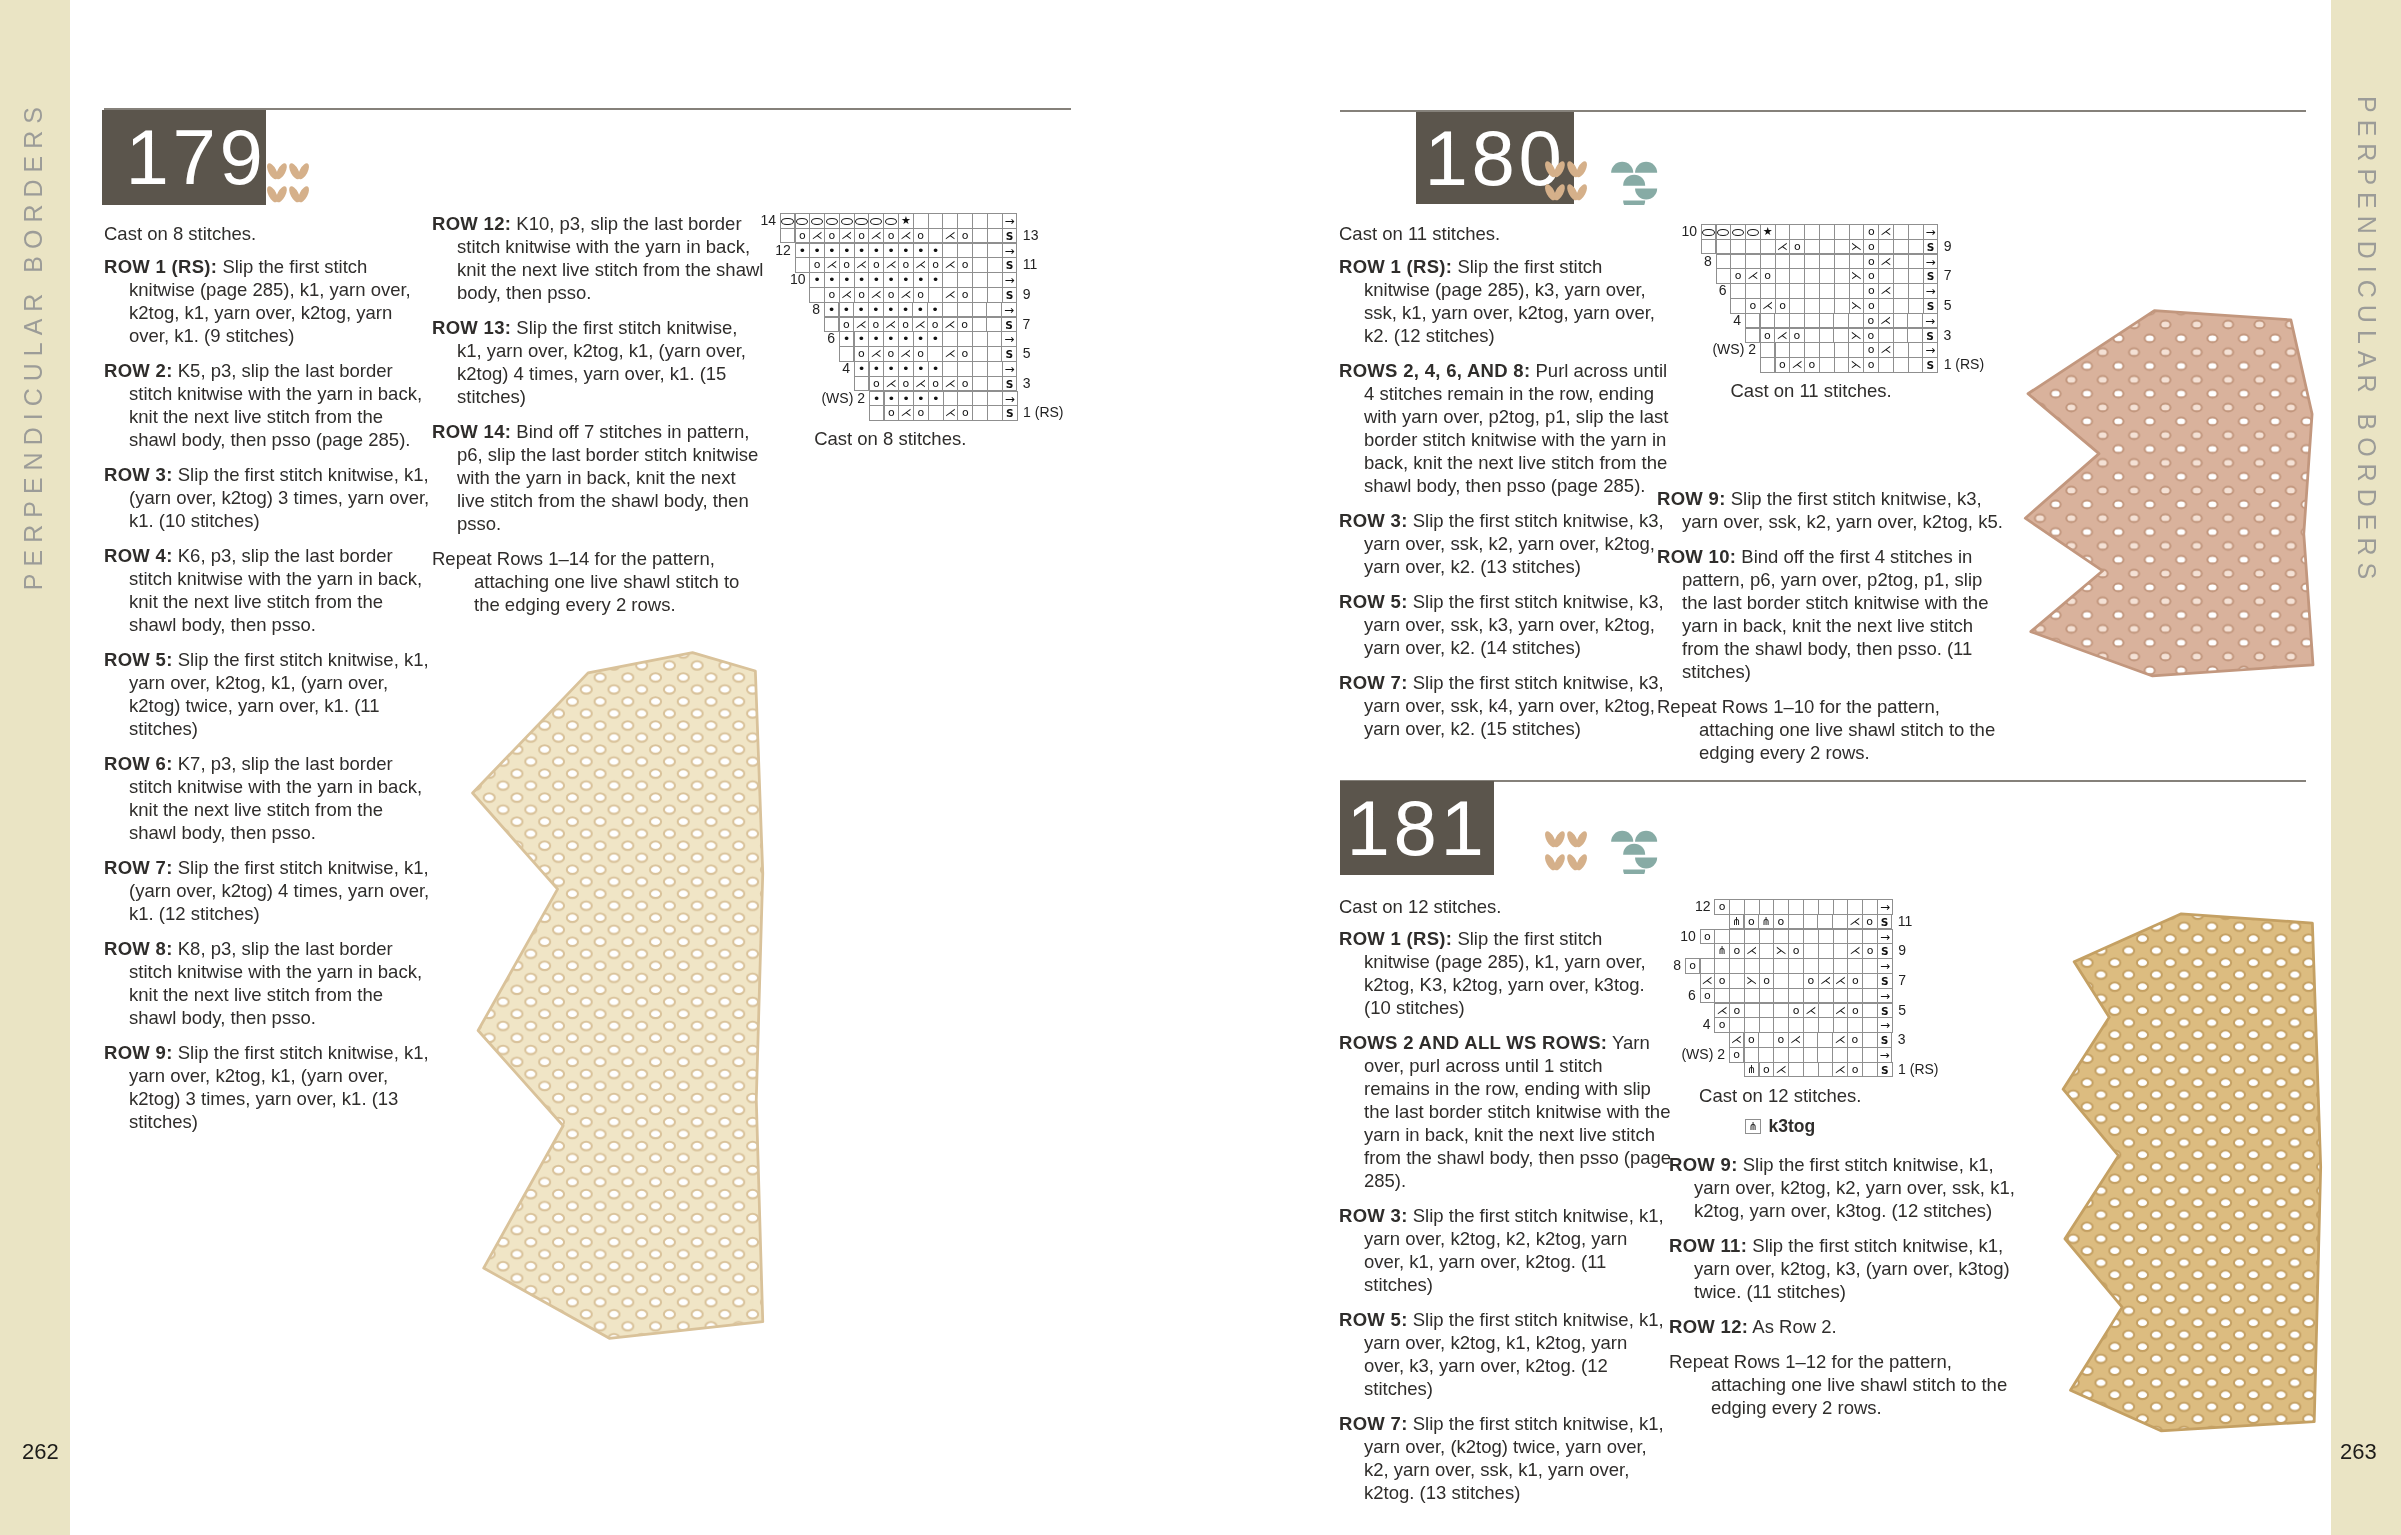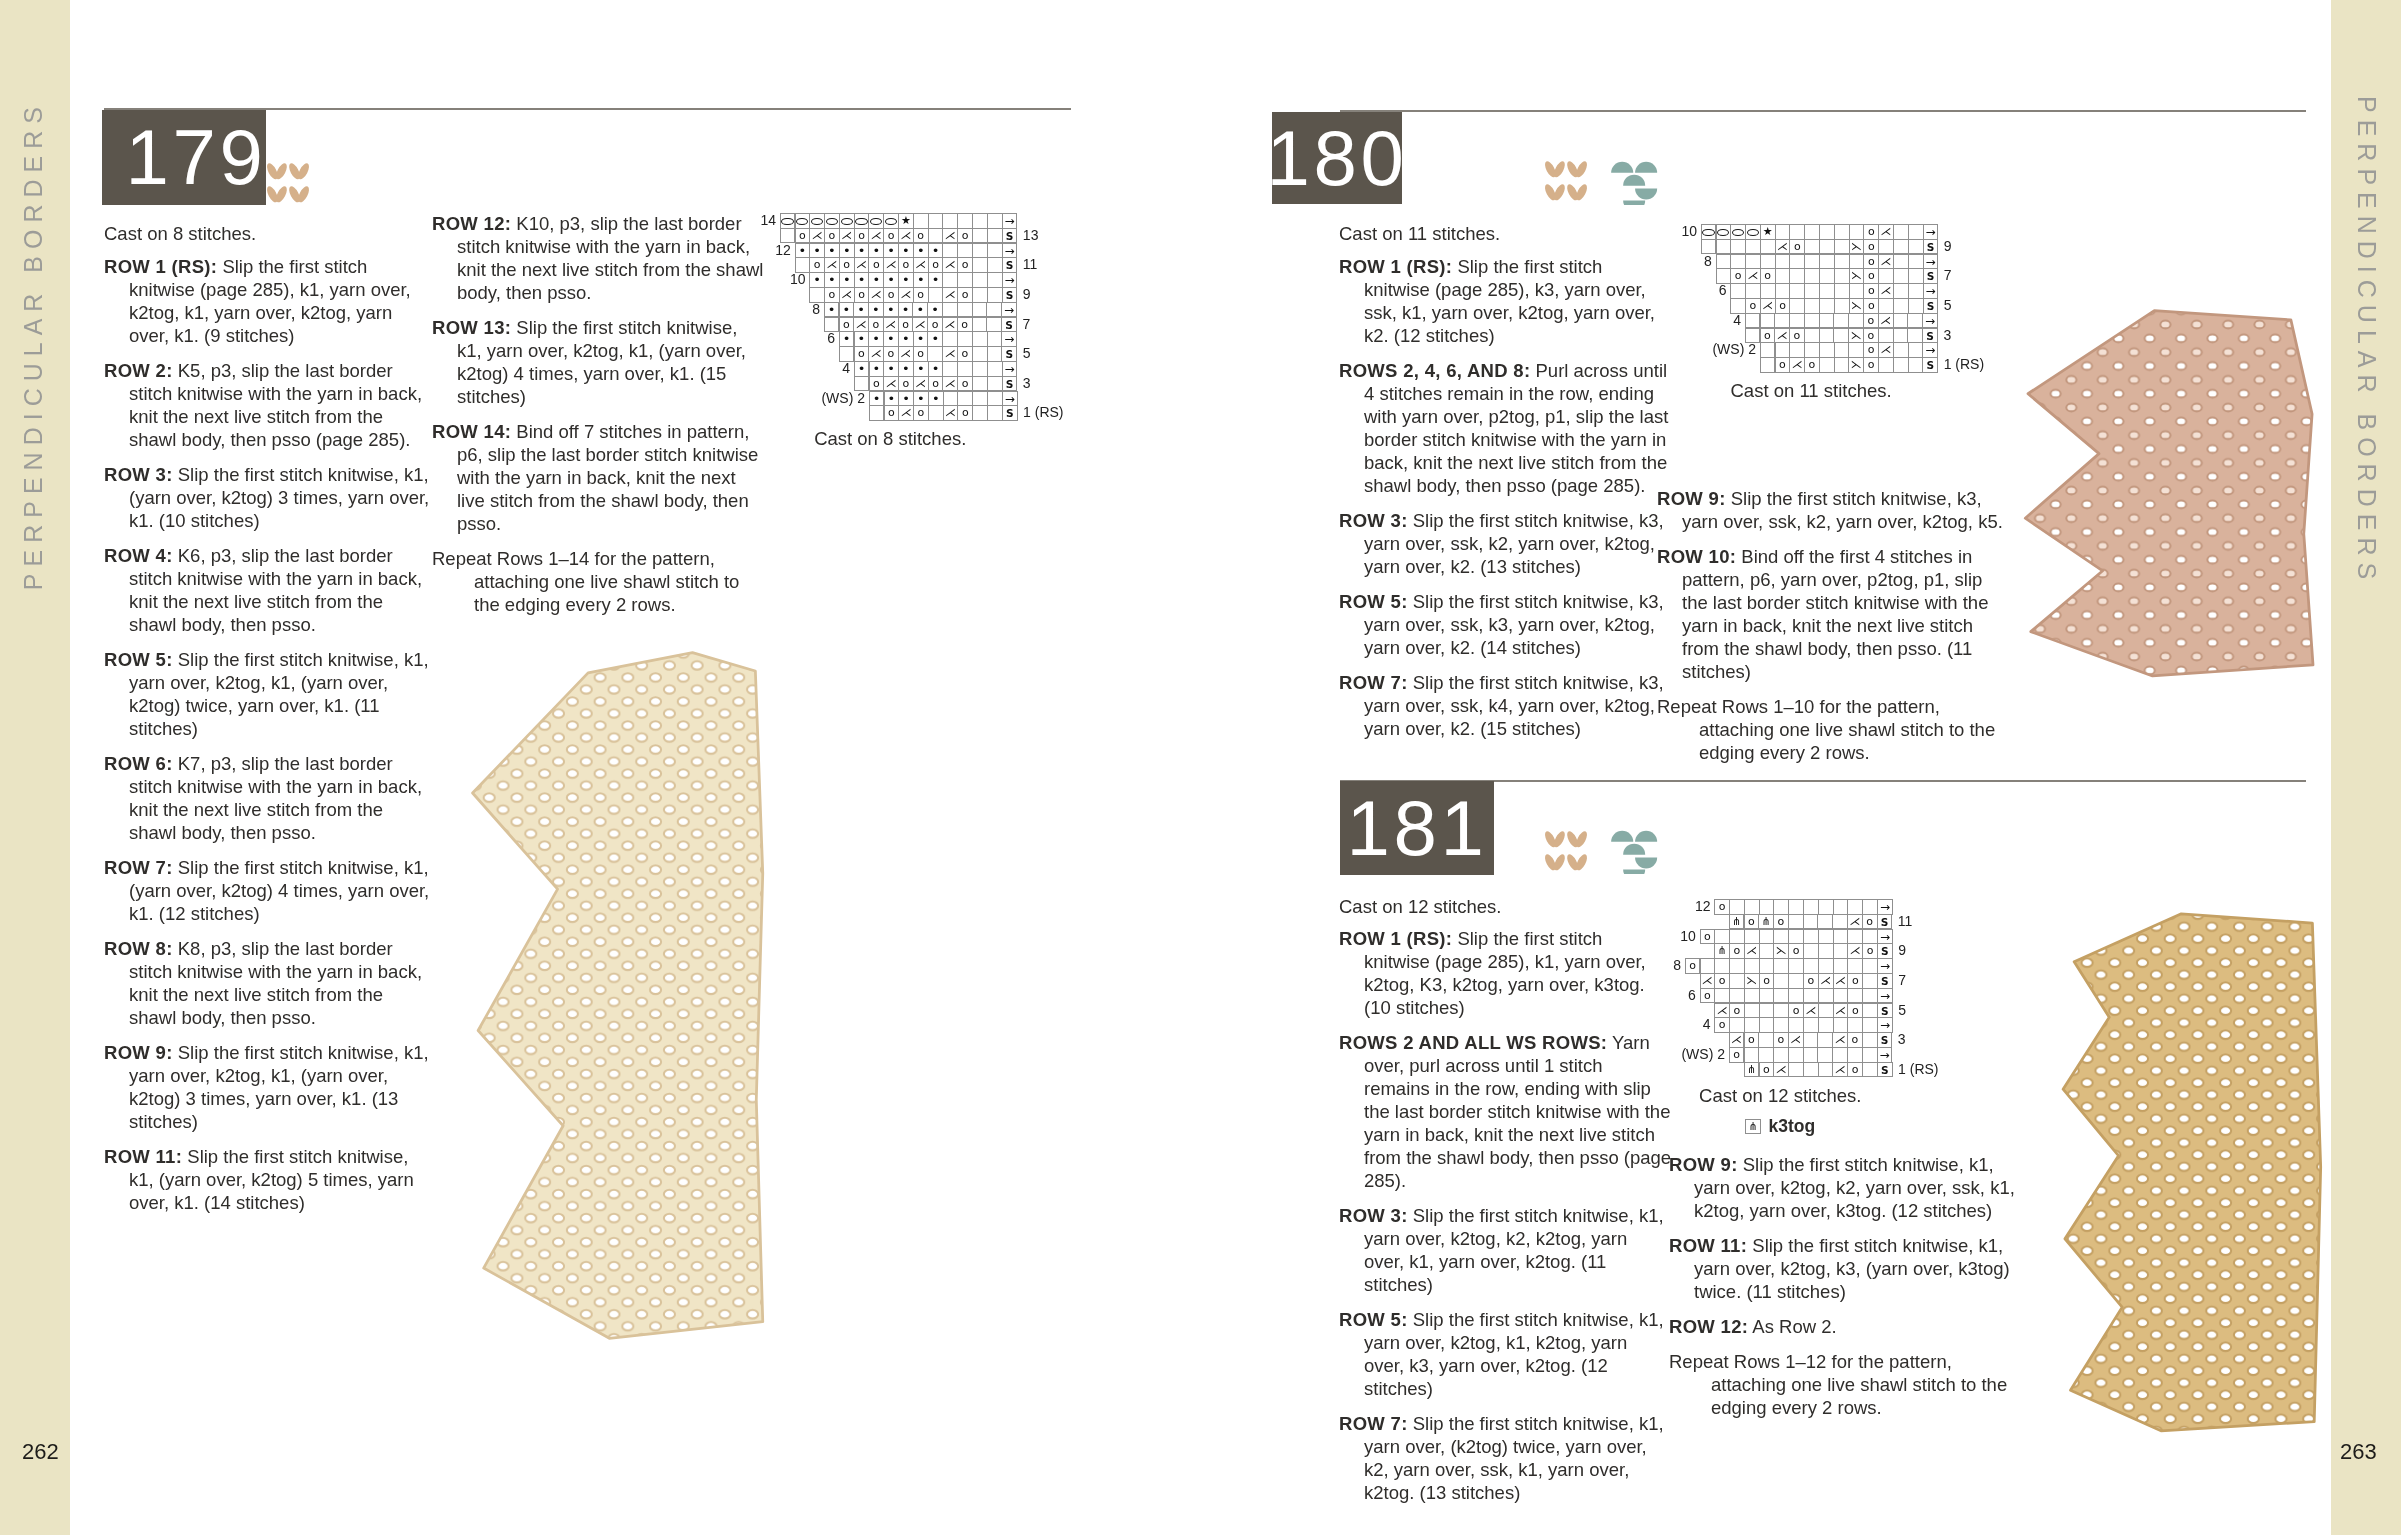--- a/index.html
+++ b/index.html
@@ -91,21 +91,20 @@
 <div class="textcol" style="left:104px;top:255px;width:331px;">
     <p class="para"><b class="rowlab">ROW 1 (RS):</b> Slip the first stitch knitwise (page 285), k1, yarn over, k2tog, k1, yarn over, k2tog, yarn over, k1. (9 stitches)</p>
     <p class="para"><b class="rowlab">ROW 2:</b> K5, p3, slip the last border stitch knitwise with the yarn in back, knit the next live stitch from the shawl body, then psso (page 285).</p>
     <p class="para"><b class="rowlab">ROW 3:</b> Slip the first stitch knitwise, k1, (yarn over, k2tog) 3 times, yarn over, k1. (10 stitches)</p>
     <p class="para"><b class="rowlab">ROW 4:</b> K6, p3, slip the last border stitch knitwise with the yarn in back, knit the next live stitch from the shawl body, then psso.</p>
     <p class="para"><b class="rowlab">ROW 5:</b> Slip the first stitch knitwise, k1, yarn over, k2tog, k1, (yarn over, k2tog) twice, yarn over, k1. (11 stitches)</p>
     <p class="para"><b class="rowlab">ROW 6:</b> K7, p3, slip the last border stitch knitwise with the yarn in back, knit the next live stitch from the shawl body, then psso.</p>
     <p class="para"><b class="rowlab">ROW 7:</b> Slip the first stitch knitwise, k1, (yarn over, k2tog) 4 times, yarn over, k1. (12 stitches)</p>
     <p class="para"><b class="rowlab">ROW 8:</b> K8, p3, slip the last border stitch knitwise with the yarn in back, knit the next live stitch from the shawl body, then psso.</p>
     <p class="para"><b class="rowlab">ROW 9:</b> Slip the first stitch knitwise, k1, yarn over, k2tog, k1, (yarn over, k2tog) 3 times, yarn over, k1. (13 stitches)</p>
-    <p class="para"><b class="rowlab">ROW 11:</b> Slip the first stitch knitwise, k1, (yarn over, k2tog) 5 times, yarn over, k1. (14 stitches)</p>
   </div>
 <div class="textcol" style="left:432px;top:212px;width:333px;">
     <p class="para"><b class="rowlab">ROW 12:</b> K10, p3, slip the last border stitch knitwise with the yarn in back, knit the next live stitch from the shawl body, then psso.</p>
     <p class="para"><b class="rowlab">ROW 13:</b> Slip the first stitch knitwise, k1, yarn over, k2tog, k1, (yarn over, k2tog) 4 times, yarn over, k1. (15 stitches)</p>
     <p class="para"><b class="rowlab">ROW 14:</b> Bind off 7 stitches in pattern, p6, slip the last border stitch knitwise with the yarn in back, knit the next live stitch from the shawl body, then psso.</p>
     <p class="para repeat">Repeat Rows 1–14 for the pattern, attaching one live shawl stitch to the edging every 2 rows.</p>
   </div>
 <div class="chart" style="left:717px;top:213px;">
     <div class="chart-row">
       <span class="sp" style="width: 0px;"></span>
@@ -366,21 +365,21 @@
     <pattern id="lace179" width="30" height="26" patternUnits="userSpaceOnUse">
       <rect width="30" height="26" fill="#f0e5c6"></rect>
       <ellipse cx="8" cy="7" rx="6" ry="4.6" fill="#ffffff" stroke-width="2.2" stroke="#d9c29a"></ellipse>
       <ellipse cx="23" cy="20" rx="6" ry="4.6" fill="#ffffff" stroke-width="2.2" stroke="#d9c29a"></ellipse>
     </pattern>
   </defs>
   <polygon fill="url(#lace179)" stroke-width="3" stroke-linejoin="round" points="145,28 258,6 326,26 334,245 327,490 334,730 168,748 32,672 118,518 26,415 112,262 20,158" stroke="#d9c29a"></polygon>
 </svg>
 
 <div class="rule" style="left:1340px;top:110px;width:966px;"></div>
-<div class="num-box" style="left:1272px;top:112px;width:130px;height:92px;">
+<div class="num-box" style="left:1416px;top:112px;width:158px;height:92px;">
   <span>180</span>
 </div>
 <svg class="icon" style="left:1542px;top:155px;" width="48" height="48" viewBox="0 0 52 52">
   <g fill="#d5b08a">
     <g transform="translate(14,14)">
         <ellipse cx="-5" cy="-1" rx="4.3" ry="9.5" transform="rotate(-28)"></ellipse>
         <ellipse cx="5" cy="-1" rx="4.3" ry="9.5" transform="rotate(28)"></ellipse>
       </g>
     <g transform="translate(38,14)">
         <ellipse cx="-5" cy="-1" rx="4.3" ry="9.5" transform="rotate(-28)"></ellipse>

